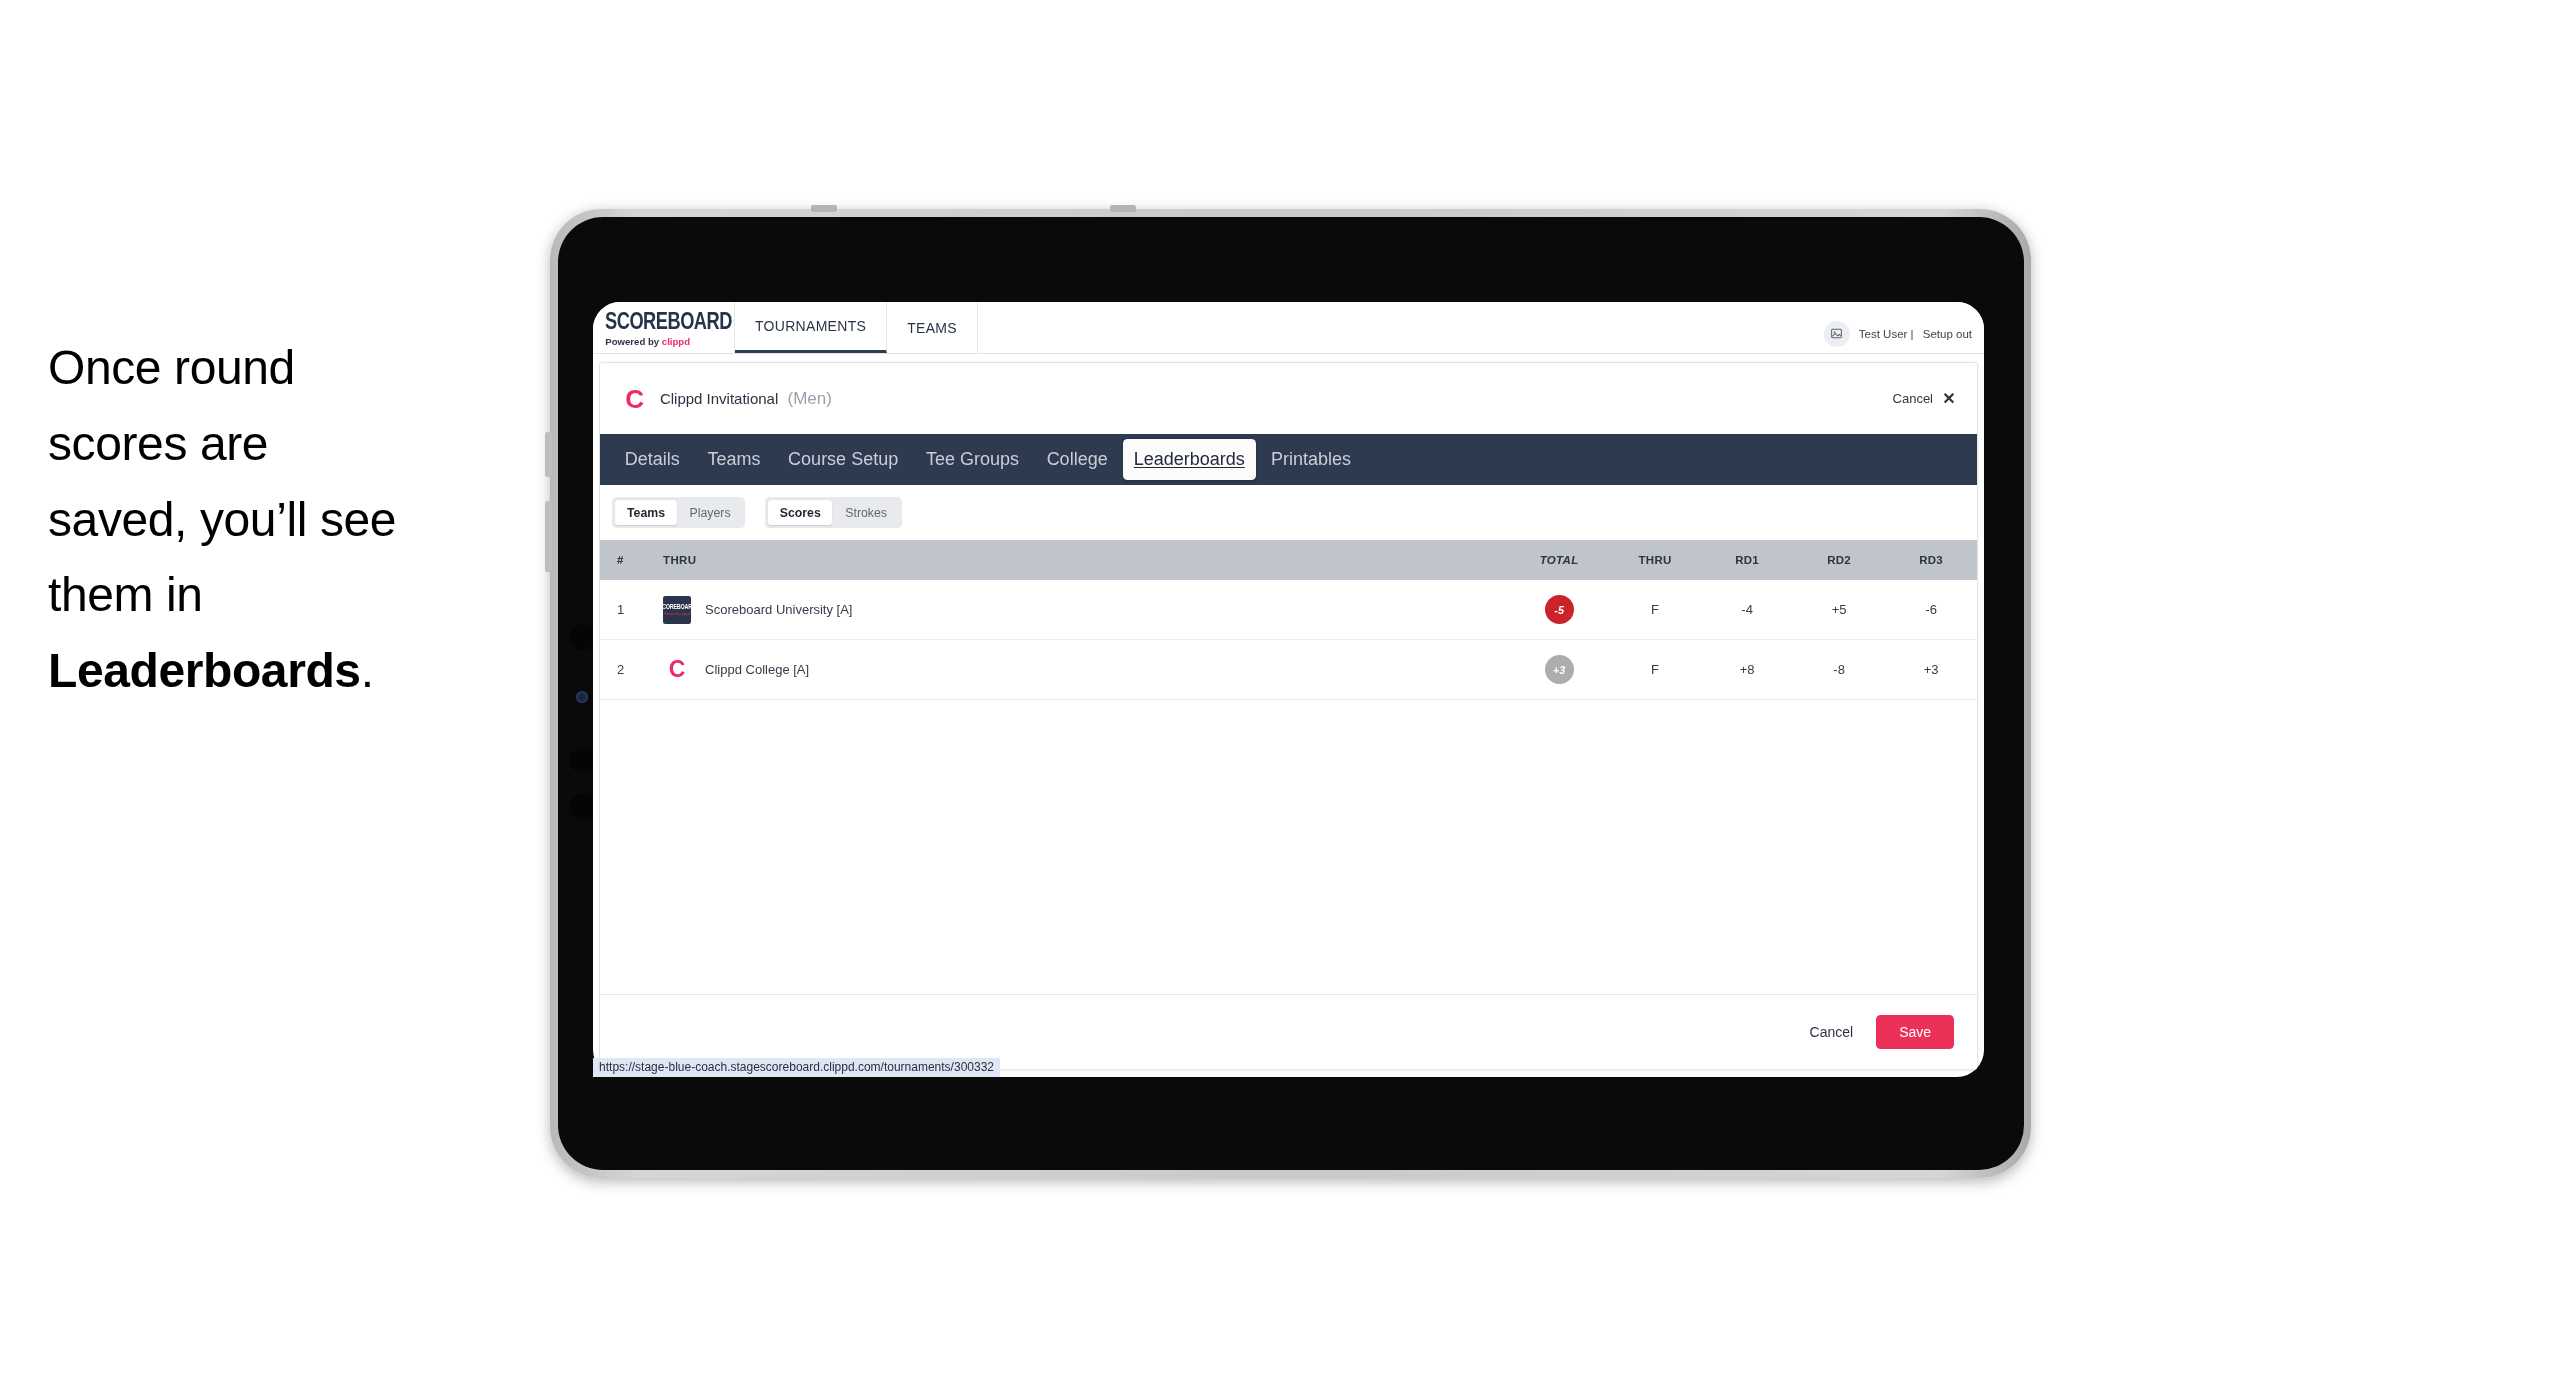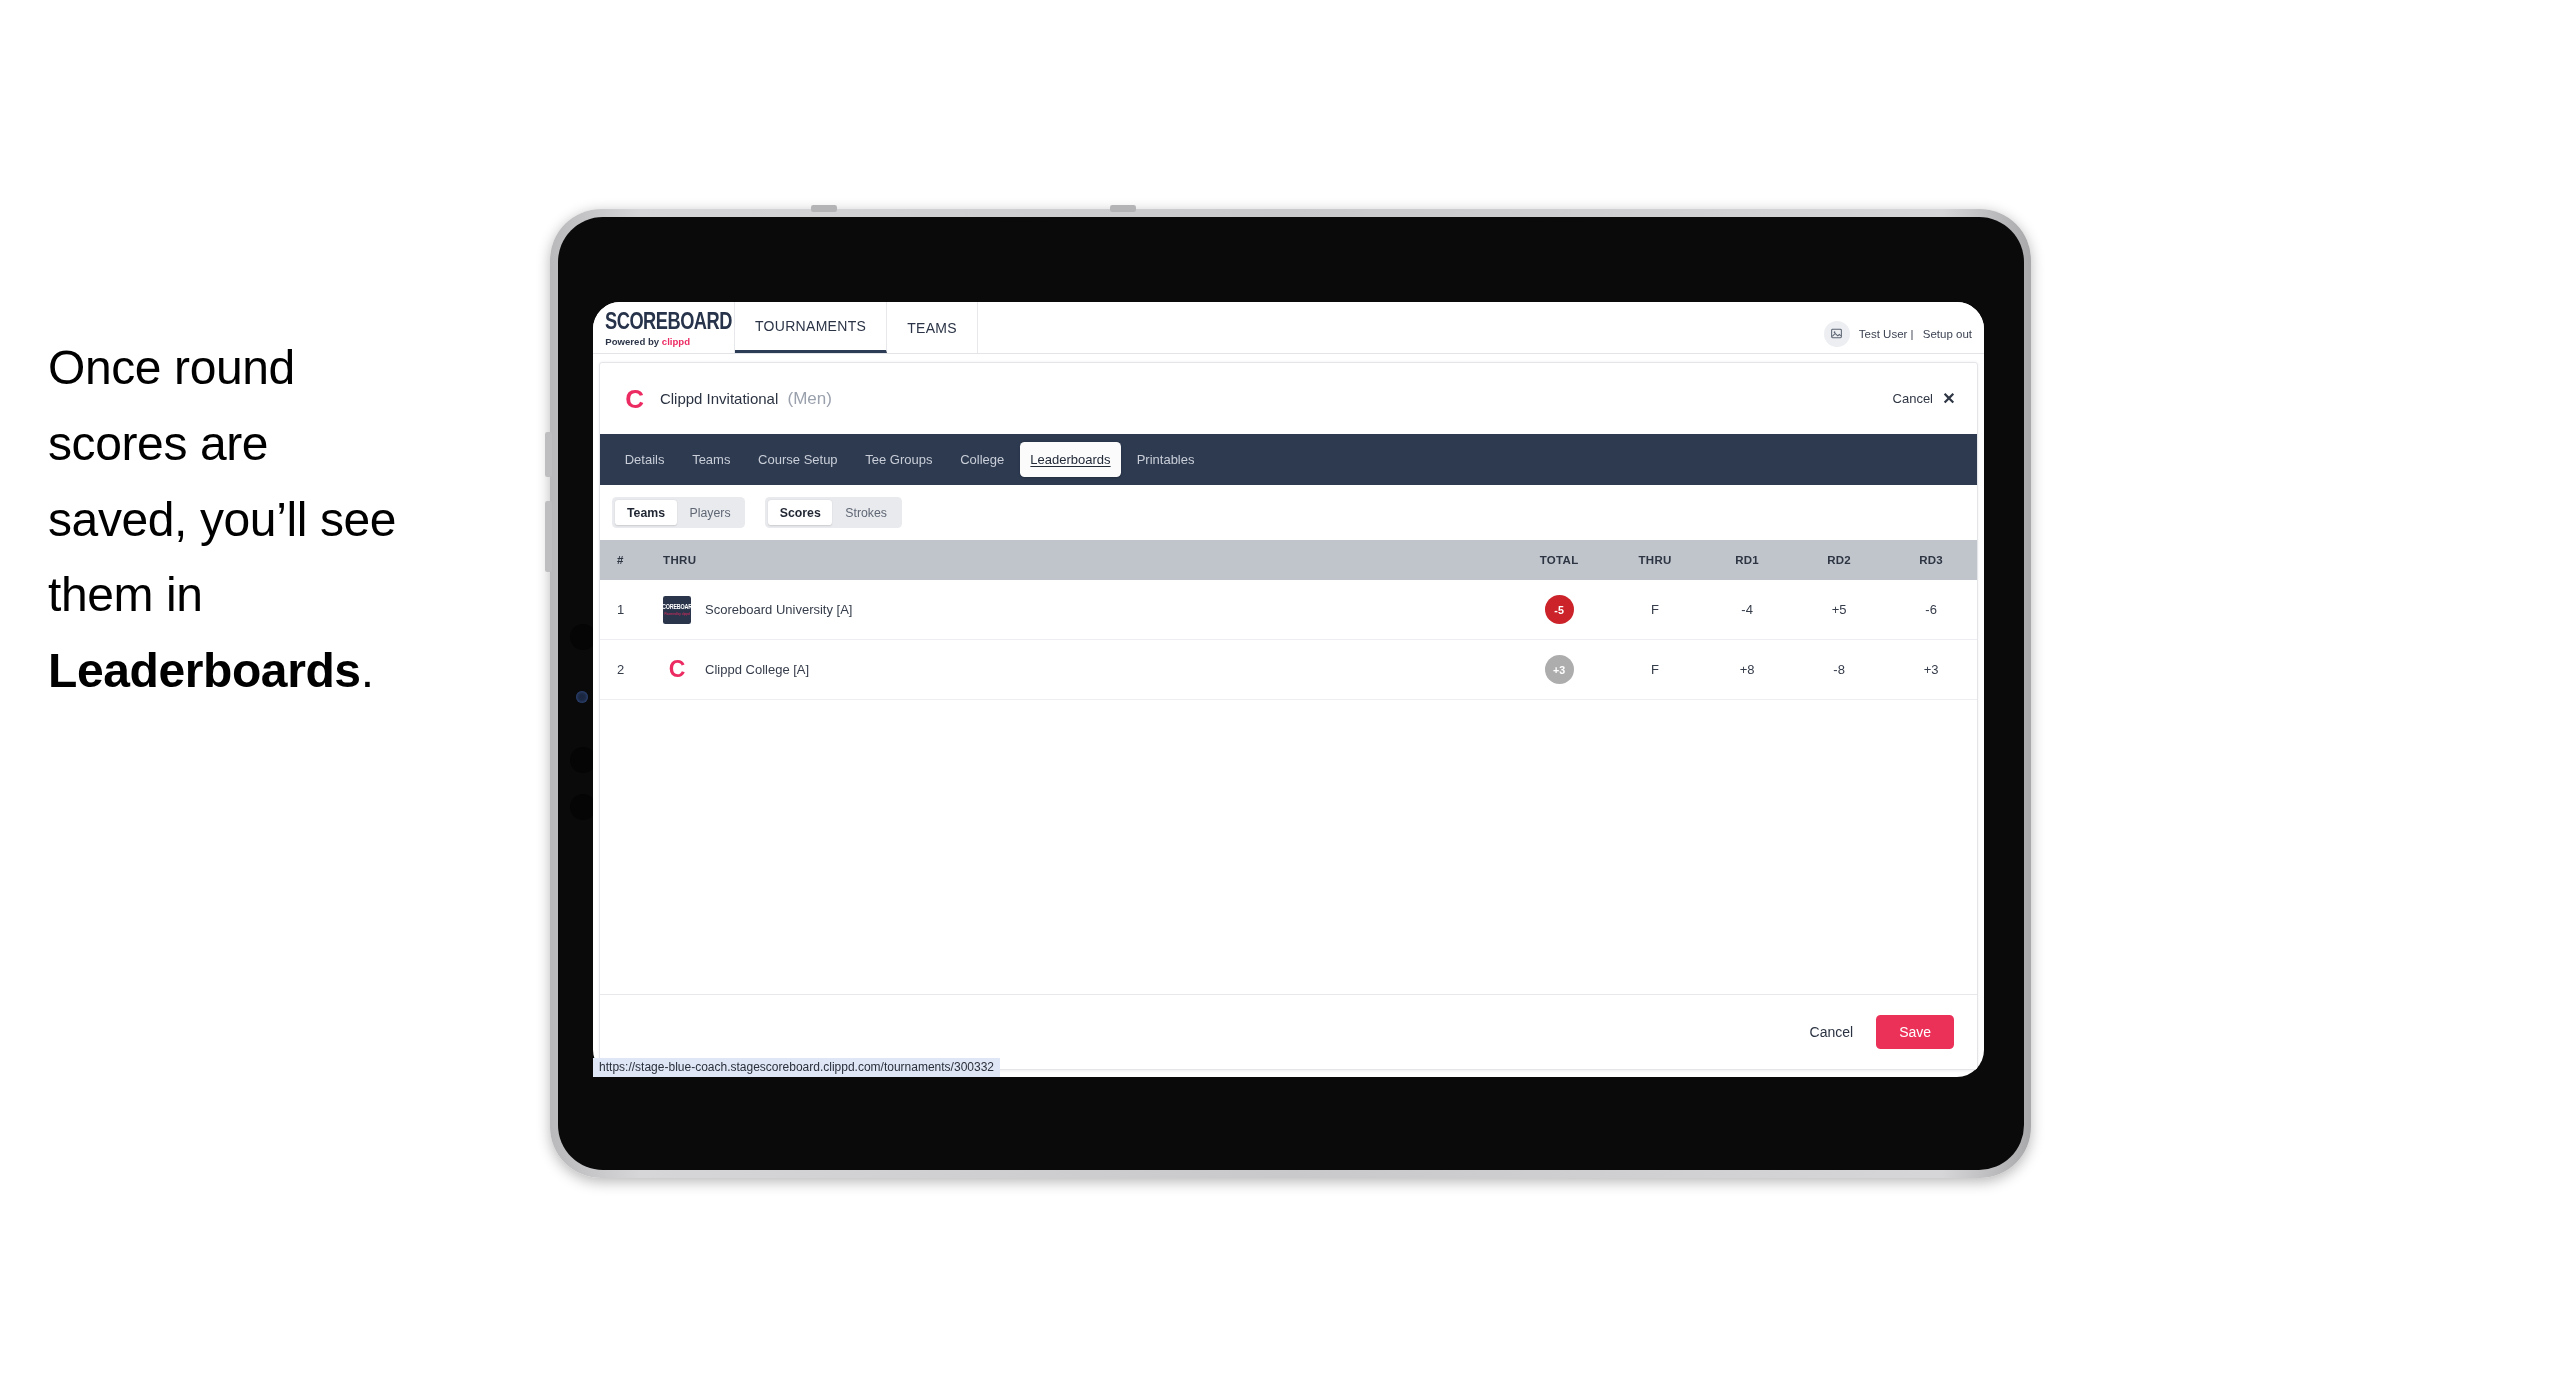--- a/index.html
+++ b/index.html
@@ -143,21 +143,21 @@
     font-size: 13px; color: #2f3644; cursor: pointer;
   }
   #modal-cancel .xmark { font-size: 16px; font-weight: 600; }
 
   
   #tabstrip {
     background: #2d3a50; height: 51px;
     display: flex; align-items: center; padding-left: 12.3px; gap: 3.1px;
   }
   .tab {
-    font-size: 13px; color: #c9ced8;
+    font-size: 18px; color: #c9ced8;
     padding: 7.7px 12.3px; border-radius: 4.6px; cursor: pointer;
     white-space: nowrap;
   }
   .tab.active {
     background: #fbfbfc; color: #222a38;
     text-decoration: underline; text-underline-offset: 2.3px;
     padding: 10px 10.7px;
     box-shadow: 0 0.8px 2.3px rgba(0,0,0,.25);
   }
 
@@ -187,21 +187,21 @@
     font-size: 11.5px; color: #2d3442; font-weight: bold; letter-spacing: 0.3px;
   }
   .row {
     height: 60px; display: flex; align-items: center;
     border-bottom: 0.8px solid #eceef1;
     font-size: 13px; color: #353c4a;
     background: #ffffff;
   }
   .c-rank  { width: 49px;  padding-left: 17px; }
   .c-team  { flex: 1;      display: flex; align-items: center; gap: 14px; padding-left: 14px;}
-  .c-total { width: 100px; text-align: center; display:flex; justify-content:center; }
+  .c-total { width: 100px; text-align: center; display:flex; justify-content:center;font-style:italic; }
   .c-thru  { width: 92px; text-align: center; }
   .c-rd    { width: 92px; text-align: center; }
 
   .team-logo-sb {
     width: 28px; height: 28px; border-radius: 2.3px;
     background: #2a344a;
     display:flex; flex-direction:column; align-items:center; justify-content:center;
     overflow:hidden;
   }
   .team-logo-sb .t1 {

